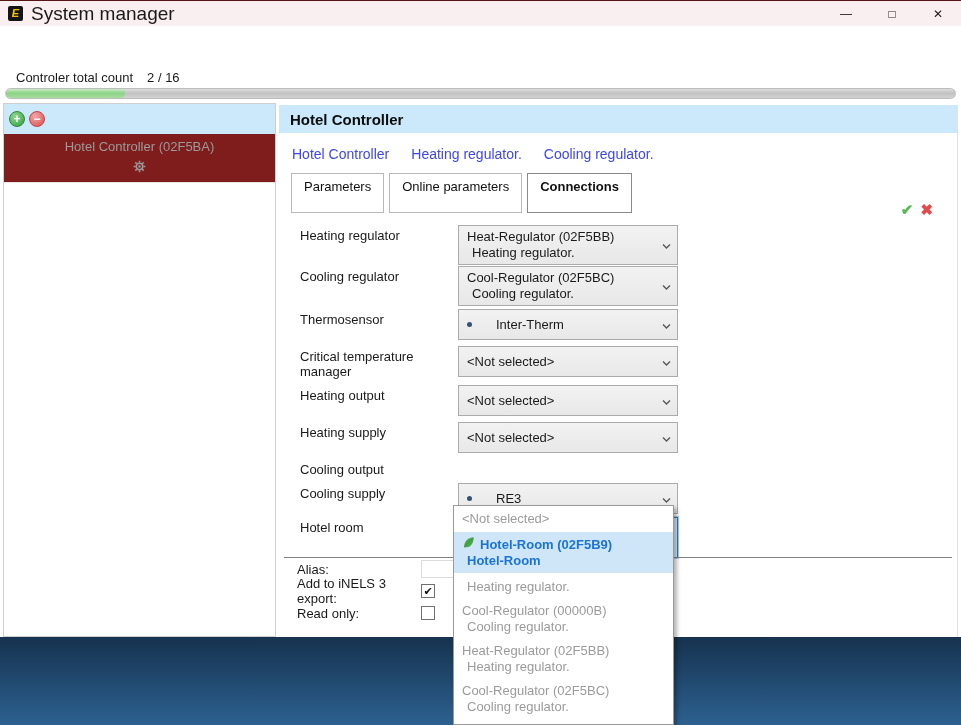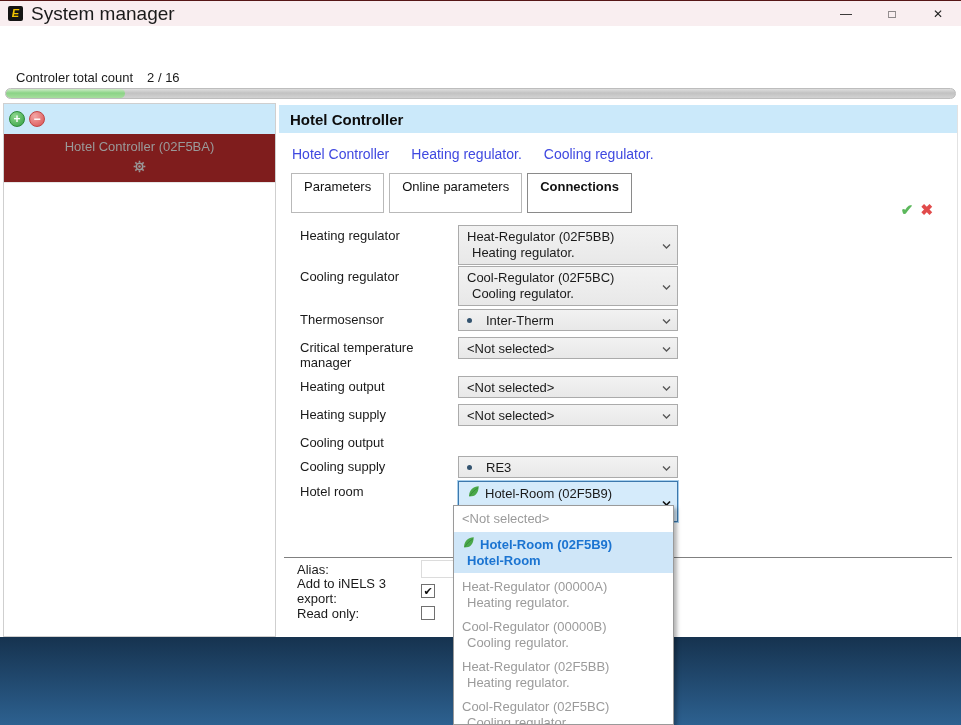--- a/index.html
+++ b/index.html
@@ -51,21 +51,21 @@
   .cancel-glyph { color:#e14b4b; }
 
   
   .form { position:absolute; left:14px; top:120px; width:650px;margin-left:7px; }
   .frow { display:flex; align-items:flex-start; }
   .flabel { width:158px; font-size:13px; color:#1a1a1a; padding-top:3px; }
   .combo { position:relative; width:220px; border:1px solid #ababab; background:linear-gradient(180deg,#f2f2f2,#e8e8e8);
            font-size:13px; color:#1a1a1a; padding:3px 20px 3px 8px; }
   .combo .l1 { line-height:16px; display:flex; align-items:center; gap:5px; }
   .combo .l2 { line-height:16px; padding-left:5px; }
-  .combo.single { height:22px; padding:0 20px 0 8px; display:flex; align-items:center; gap:14px; }
+  .combo.single { height:31px; padding:0 20px 0 8px; display:flex; align-items:center; gap:24px; }
   .combo.single .val { line-height:19px; }
   .combo.focused { background:#d5ebfb; border:1px solid #3c78ad; box-shadow:0 0 0 1px #a8cfec; }
   .chev { position:absolute; right:6px; top:50%; transform:translateY(-50%); }
   .dot { width:5px; height:5px; border-radius:50%; background:#33536f; display:inline-block; flex:0 0 auto; }
   .mb1 { margin-bottom:1px; } .mb3 { margin-bottom:3px; } .mb6 { margin-bottom:6px; }
 
   
   .fsep { position:absolute; left:5px; top:452px; width:668px; border-top:1px solid #808080; }
   .footer { position:absolute; left:18px; top:453px; font-size:13px; color:#1a1a1a; }
   .frow2 { display:flex; align-items:center; height:22px; position:relative; }
@@ -286,23 +286,20 @@
       <div class="pl1">
         <span><svg width="13" height="13" viewBox="0 0 16 16">
               <path d="M14.5 1.5C7.5 2 3.5 5.5 2.5 12.8c-.2 1.4 1 1.9 2 .9C11 14.5 14 9 14.5 1.5Z" fill="#4aa84a"></path>
               <path d="M3.5 13.5C6 9 9.5 6 13.5 3.5" stroke="#2e7d32" stroke-width=".8" fill="none"></path>
             </svg></span>
         <span>Hotel-Room (02F5B9)</span>
       </div>
       <div class="pl2">Hotel-Room</div>
     </div>
     <div class="pitem">
-      <div class="pl1">
-          <span>Heat-Regulator (00000A)</span>
-        </div>
       <div class="pl2">Heating regulator.</div>
     </div>
     <div class="pitem">
       <div class="pl1">
           <span>Cool-Regulator (00000B)</span>
         </div>
       <div class="pl2">Cooling regulator.</div>
     </div>
     <div class="pitem">
       <div class="pl1">

